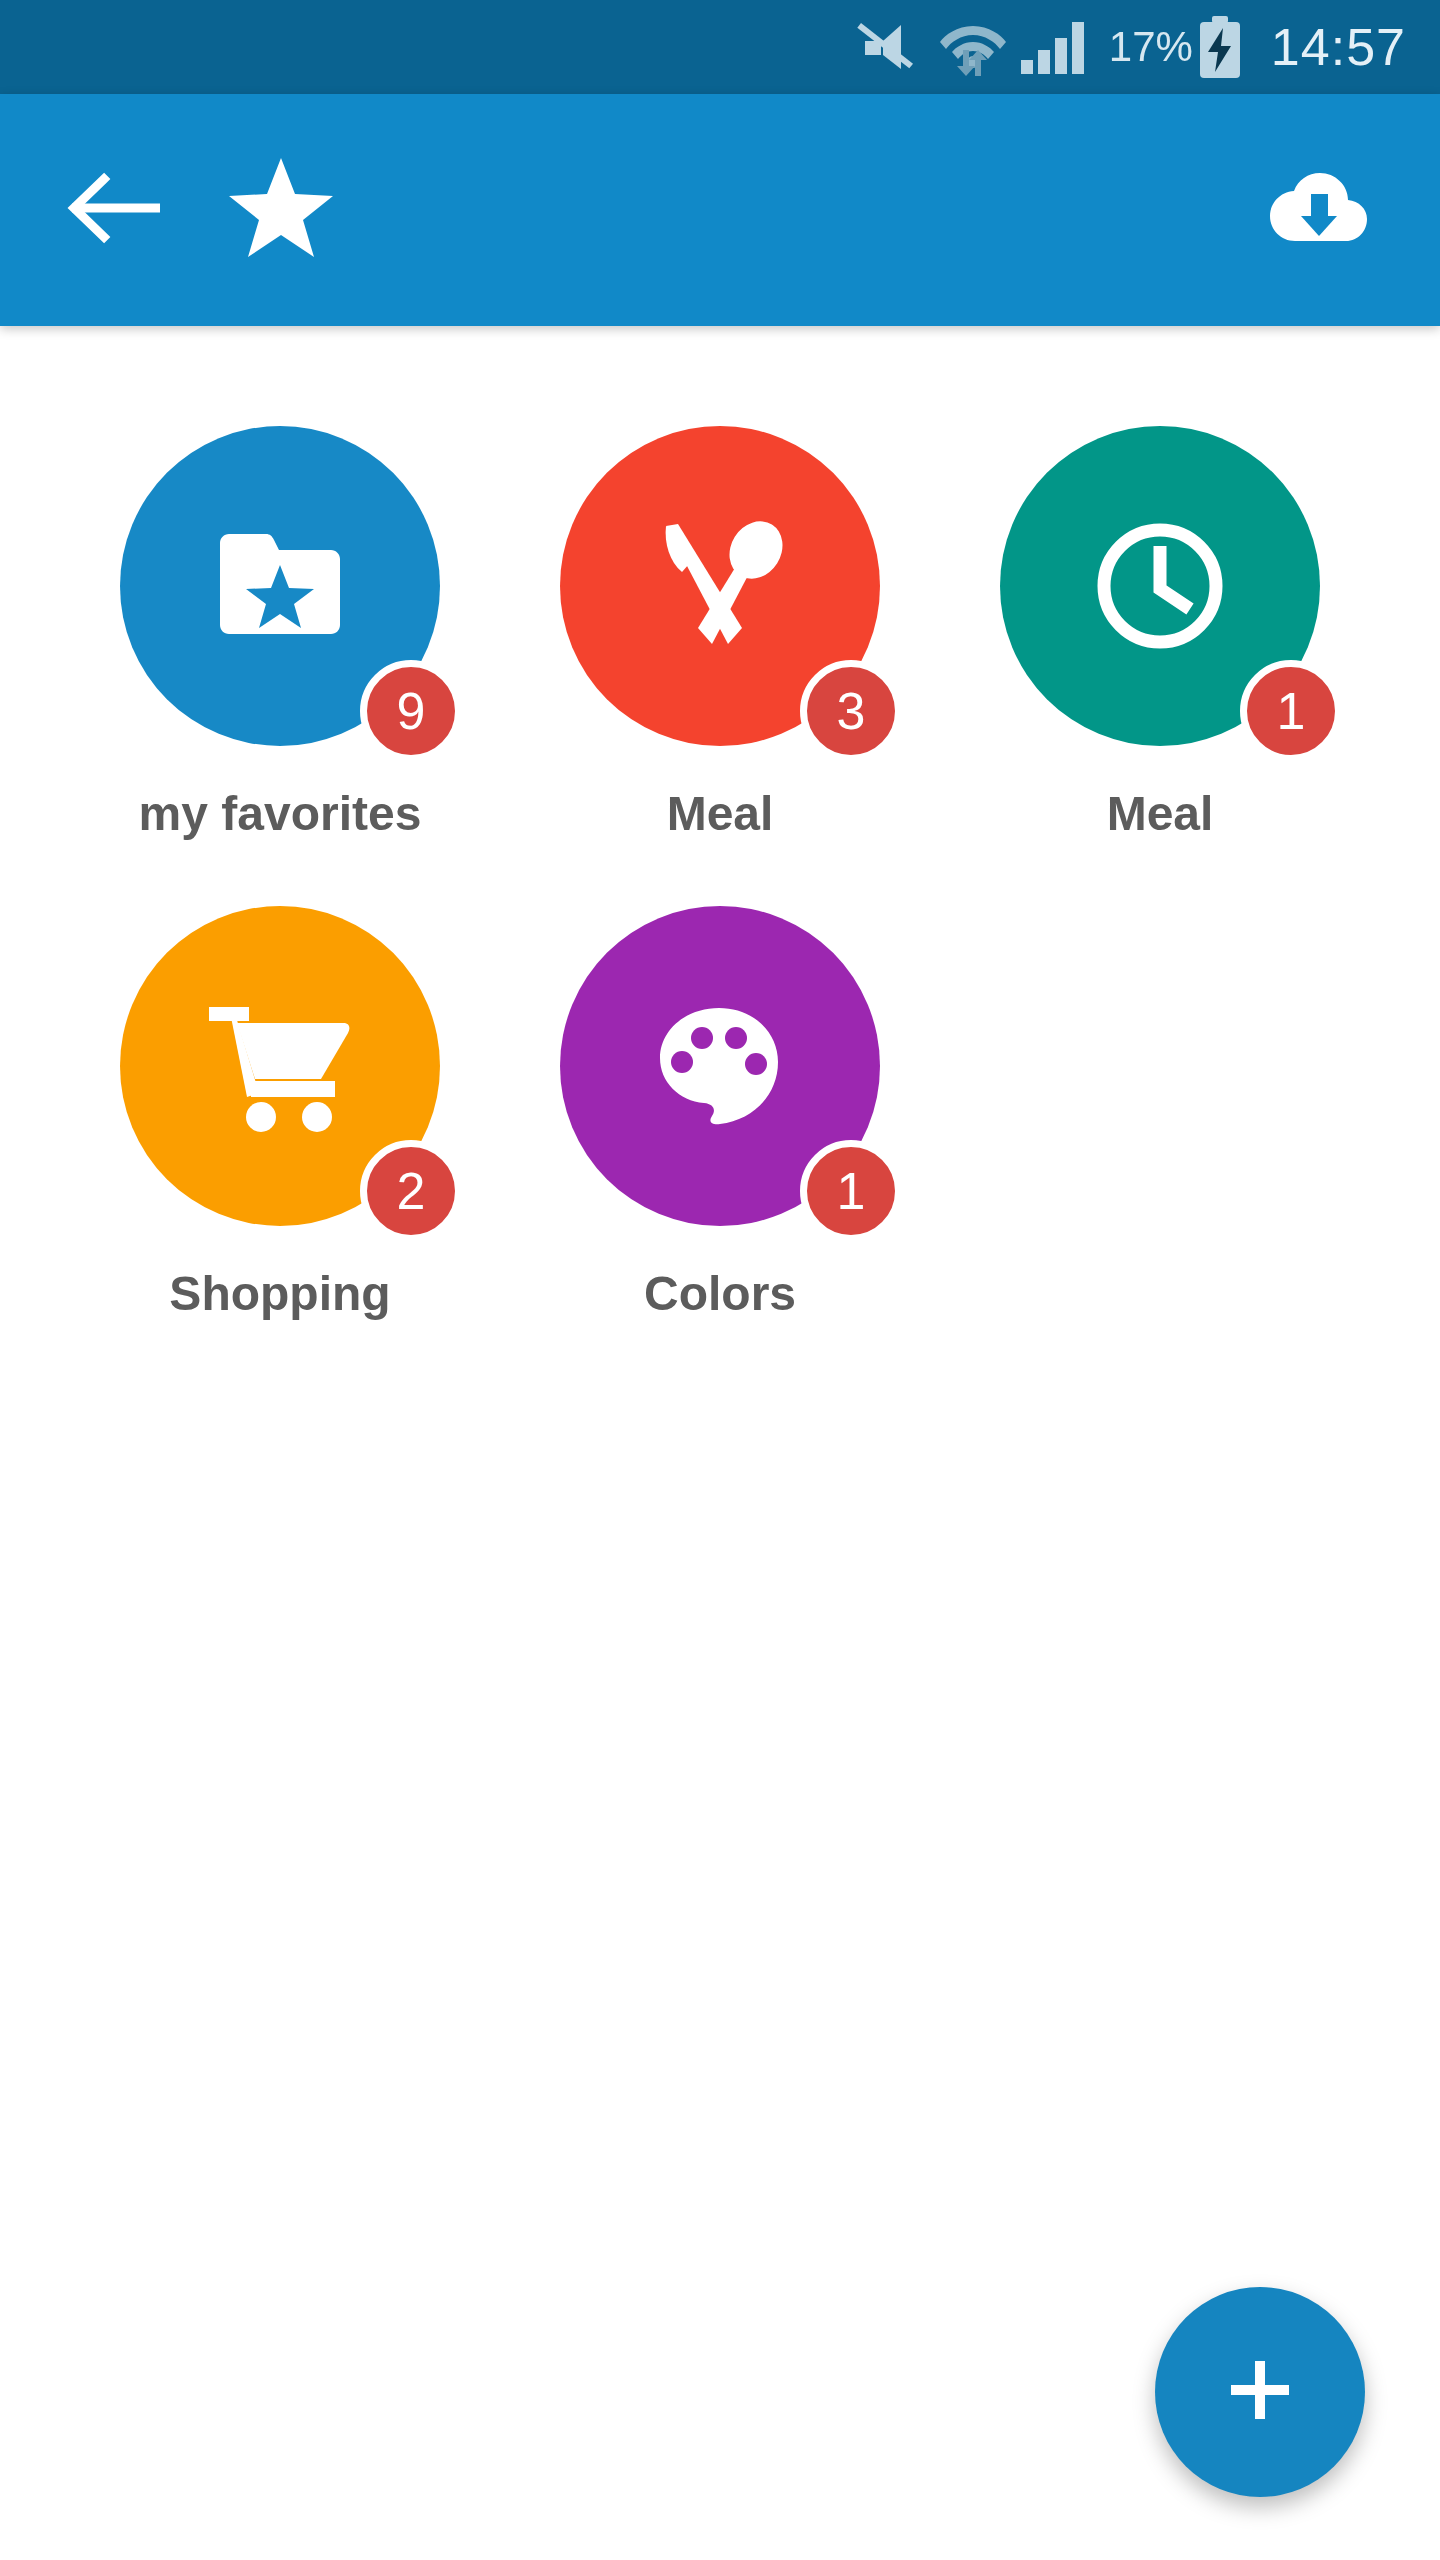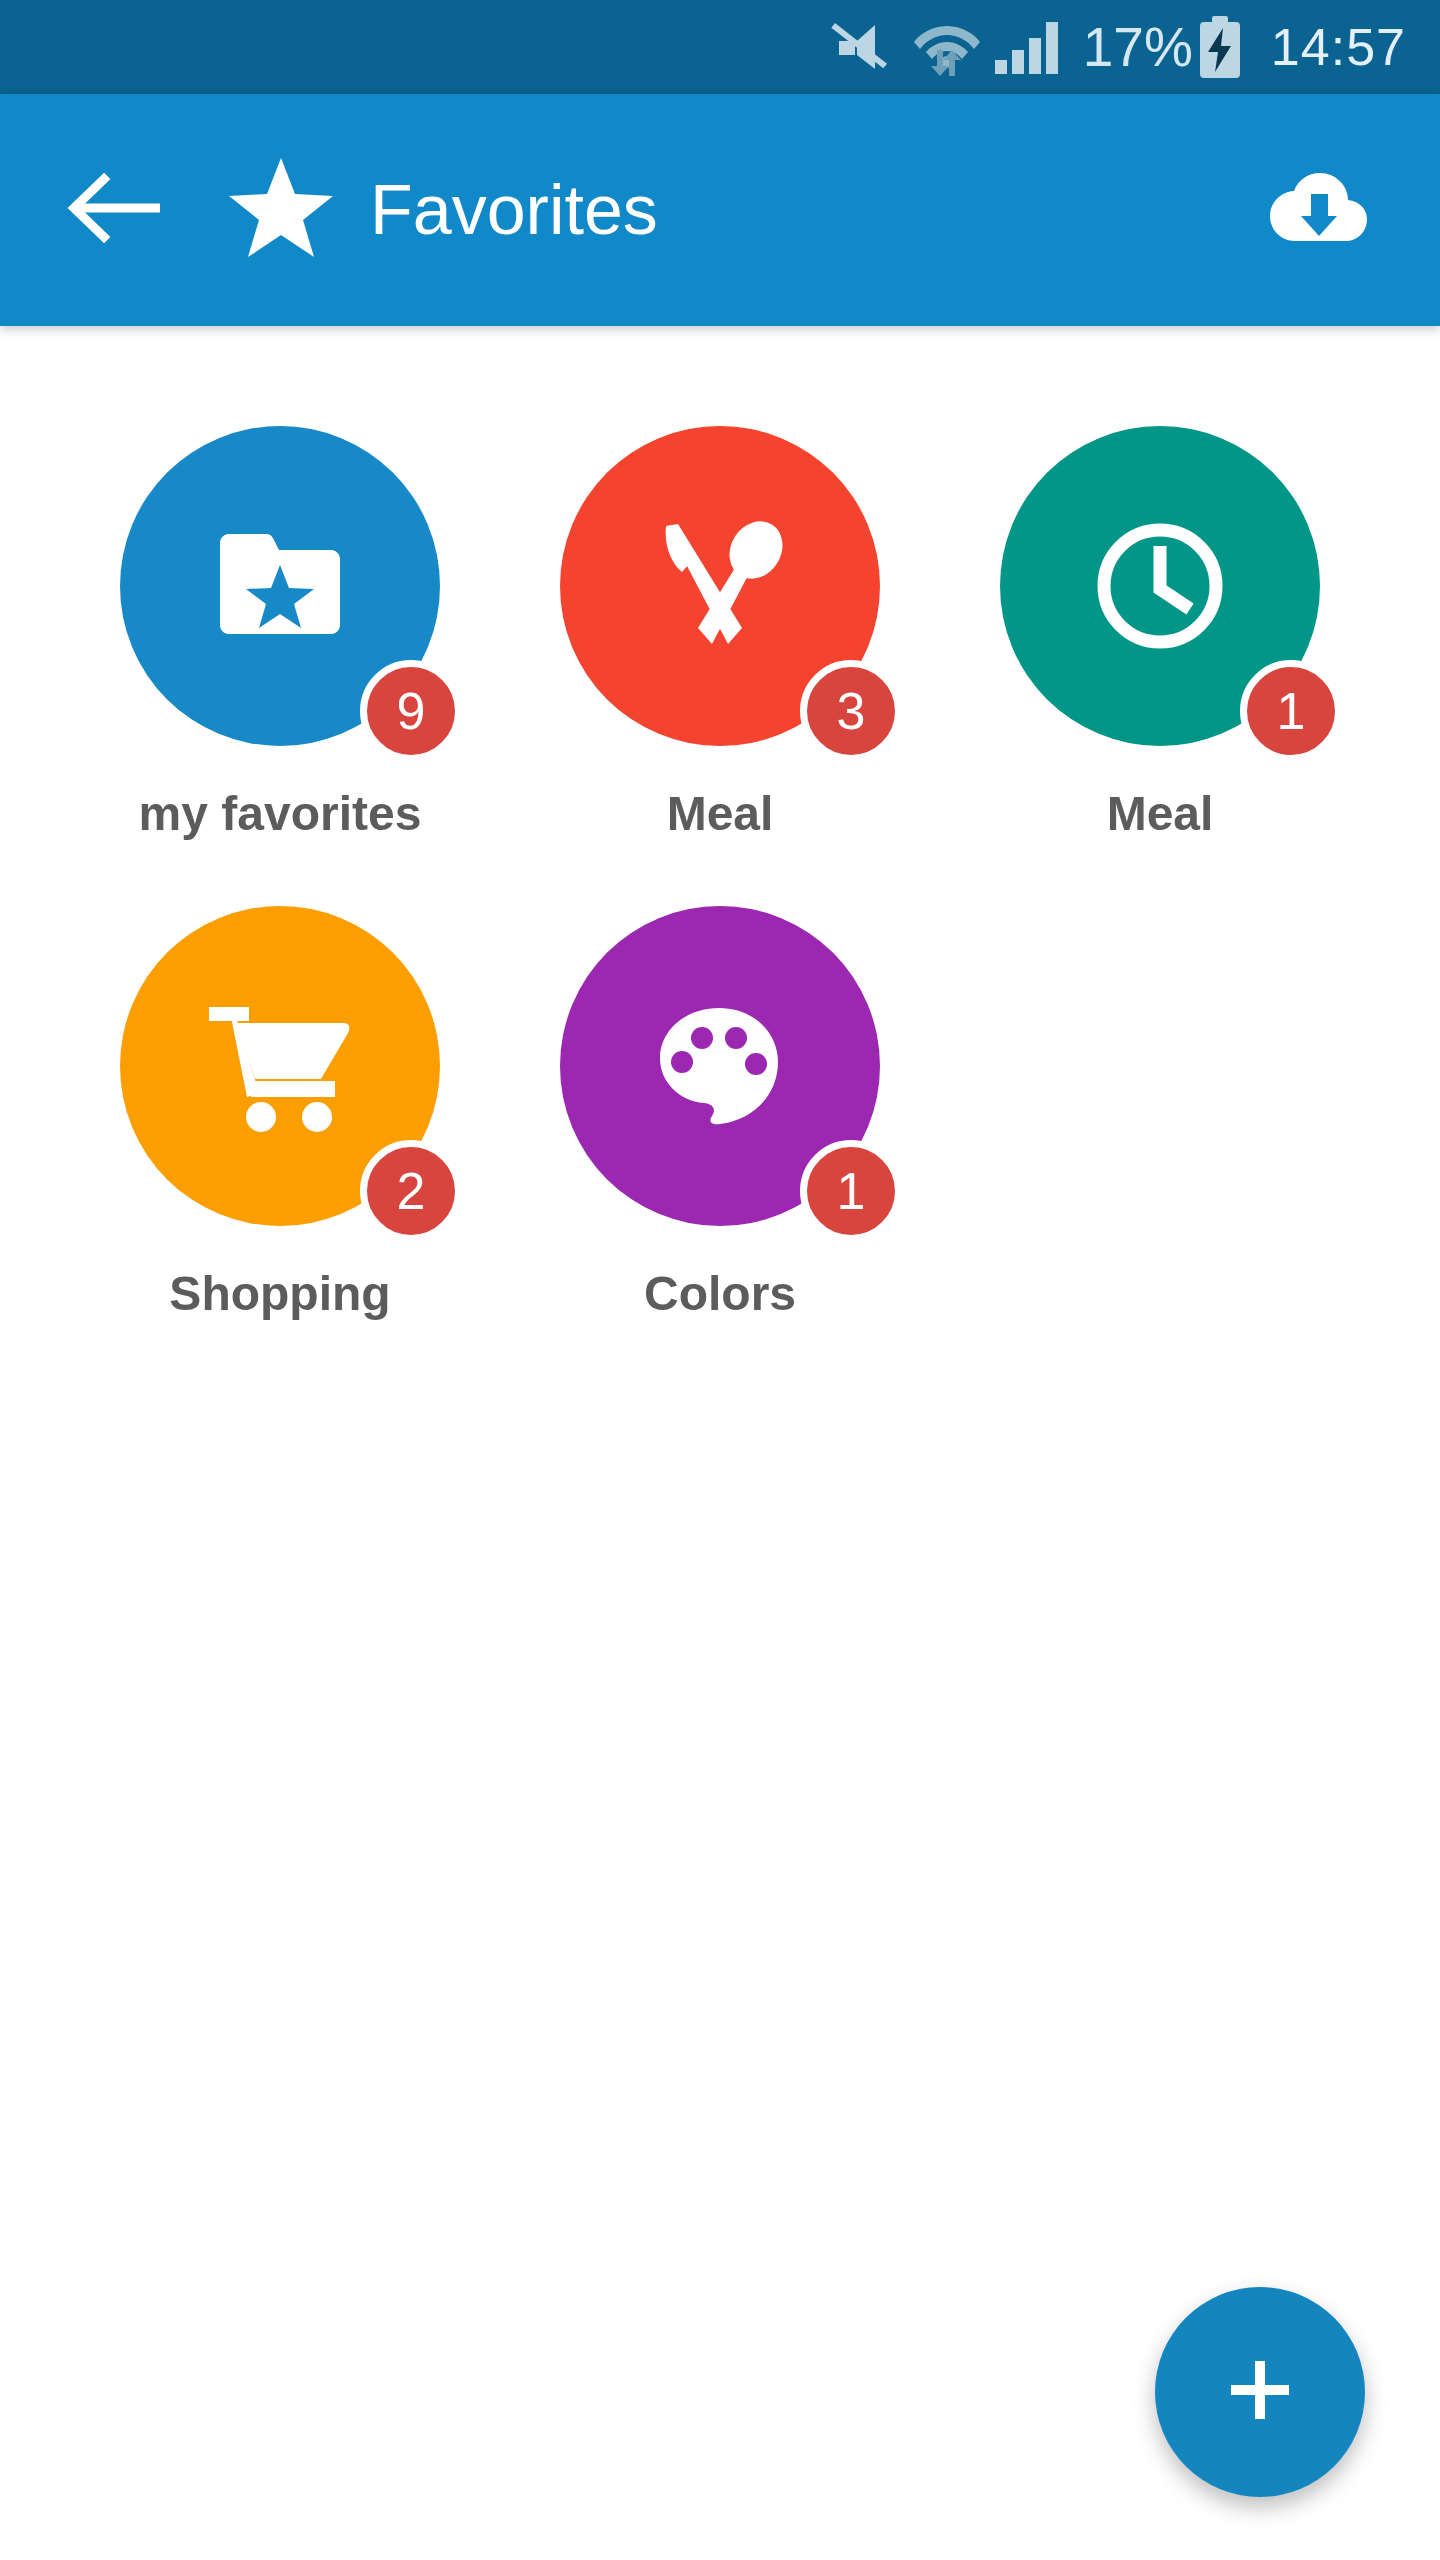--- a/index.html
+++ b/index.html
@@ -18,21 +18,21 @@
     background:#0a6391;
     display:flex; align-items:center; justify-content:flex-end;
     padding-right:34px;
   }
   .sb-icons { display:flex; align-items:center; gap:0px; }
   .sb-ico { display:flex; align-items:center; justify-content:center; }
   .sb-mute  { width:74px; height:56px; }
   .sb-wifi  { width:76px; height:62px; margin-left:4px;}
   .sb-signal{ width:72px; height:58px; margin-left:8px;}
   .sb-pct {
-    color:#d6e7f0; font-size:55px; font-weight:400;
+    color:#d6e7f0; font-size:42px; font-weight:400;
     letter-spacing:0px; margin-left:18px; line-height:1;
   }
   .sb-batt { width:46px; height:62px; margin-left:4px; }
   .sb-time {
     color:#e4f0f7; font-size:52px; font-weight:400;
     margin-left:28px; line-height:1; letter-spacing:1px;
   }
 
   
   .appbar {
@@ -173,21 +173,20 @@
   </div>
 
   <div class="ab-star">
     <span>
       <svg width="108" height="104" viewBox="0 0 108 104">
         <path d="M54 2 L68 38 L106 40 L76 64 L87 101 L54 79 L21 101 L32 64 L2 40 L40 38 Z" fill="#ffffff"></path>
       </svg>
     </span>
   </div>
 
-  <div class="ab-title">Favorites</div>
 
   <div class="ab-spacer"></div>
 
   <div class="ab-cloud">
     <span>
       <svg width="104" height="80" viewBox="0 0 104 80">
         <path d="M82 32 C82 17 69 5 54 5 C42 5 32 12 28 23 C14 24 4 35 4 48 C4 62 15 73 29 73 L80 73 C92 73 101 63 101 51 C101 41 93 33 82 32 Z" fill="#ffffff"></path>
         <rect x="45" y="26" width="17" height="25" fill="#1189c8"></rect>
         <path d="M35 48 L53 68 L71 48 Z" fill="#1189c8"></path>
       </svg>

